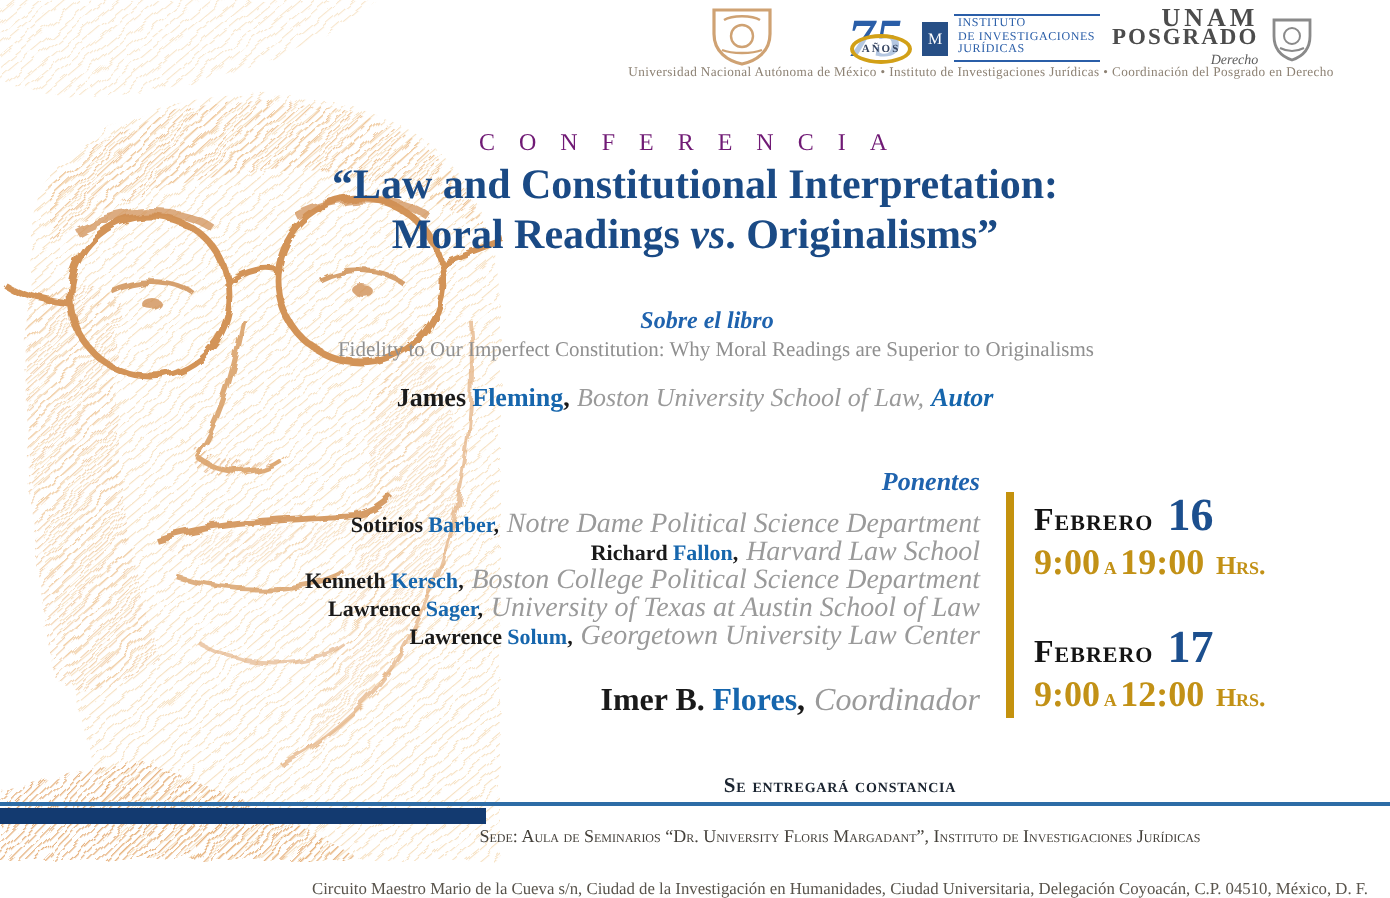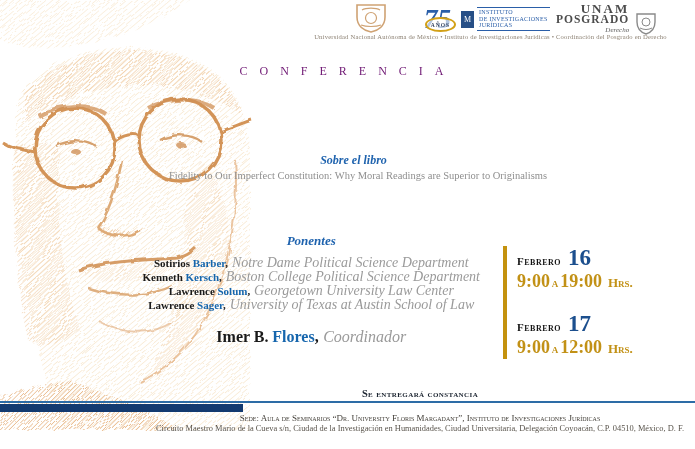--- a/index.html
+++ b/index.html
@@ -16,21 +16,21 @@
   .logo-75 .seventyfive{position:relative;font-size:27px;font-weight:bold;font-style:italic;
     color:#2a5ea8;line-height:26px;padding-right:4px;}
   .logo-75 .anos{position:absolute;left:1px;bottom:0px;width:27px;height:11px;border:2px solid #d2a017;
     border-radius:50%;font-size:5.5px;font-style:normal;font-weight:bold;color:#34435f;
     display:flex;align-items:center;justify-content:center;letter-spacing:1px;background:rgba(255,255,255,.65);}
   .logo-75 .iij-emblem{width:13px;height:17px;background:#274f86;color:#fff;font-size:8px;
     display:flex;align-items:center;justify-content:center;margin:0 3px 0 6px;font-family:"Liberation Serif",serif;}
   .logo-75 .iij-text{border-top:1px solid #2a5ea8;border-bottom:1px solid #2a5ea8;
     padding:1px 2px;color:#2a5ea8;font-size:6px;line-height:6.5px;text-transform:uppercase;
     letter-spacing:.3px;text-align:left;}
-  .logo-posgrado{position:absolute;left:556px;top:3px;display:flex;align-items:flex-end;}
+  .logo-posgrado{position:absolute;left:556px;top:3px;display:flex;align-items:center;}
   .logo-posgrado .words{text-align:right;color:#4c4c4c;line-height:11px;}
   .logo-posgrado .w1{font-size:13px;font-weight:bold;letter-spacing:2px;}
   .logo-posgrado .w2{font-size:11.5px;font-weight:bold;letter-spacing:1px;}
   .logo-posgrado .w3{font-size:7px;font-style:italic;color:#5c5c5c;}
   .logo-posgrado .pg-crest{width:24px;height:24px;margin-left:5px;}
   .org-line{position:absolute;left:290px;right:4px;top:33px;text-align:center;
     font-size:6.6px;color:#8d8274;letter-spacing:.2px;}
   
   .content{position:absolute;left:275px;right:0;text-align:center;}
   .kicker{top:64px;font-size:12px;letter-spacing:12px;color:#701a75;}
@@ -39,42 +39,42 @@
   .book-label{top:153px;font-size:12px;font-weight:bold;font-style:italic;color:#1f63ae;margin-left:12px;}
   .book-title{top:170px;font-size:10.5px;color:#8f8f8f;padding-left:21px;}
   .author{top:191px;font-size:13px;}
   .name-dark{font-weight:bold;color:#1a1a1a;}
   .name-blue{font-weight:bold;color:#1666ad;margin-left:.24em;}
   .comma{font-weight:bold;color:#1a1a1a;}
   .aff{font-style:italic;color:#9a9a9a;margin-left:.28em;}
   .role-blue{font-weight:bold;font-style:italic;color:#1666ad;margin-left:.28em;}
   .role-gray{font-style:italic;color:#9a9a9a;margin-left:.28em;}
   
-  .speakers{position:absolute;right:215px;top:233px;text-align:center;}
+  .speakers{position:absolute;right:205px;top:233px;text-align:right;}
   .speakers-label{font-size:13px;font-weight:bold;font-style:italic;color:#1f63ae;margin-bottom:7px;}
   .speaker-row{font-size:11px;line-height:13px;white-space:nowrap;}
   .speaker-row .sp-aff{font-size:14px;}
   .coordinator{margin-top:16px;font-size:16px;white-space:nowrap;}
   
   .gold-bar{position:absolute;left:503px;top:246px;width:4px;height:113px;background:#c4920e;}
   .schedule{position:absolute;left:517px;top:245px;text-align:left;}
   .sched-item2{margin-top:19px;}
-  .month{font-variant:small-caps;font-weight:bold;font-size:11px;color:#141414;letter-spacing:.5px;}
+  .month{font-variant:small-caps;font-weight:bold;font-size:16px;color:#141414;letter-spacing:.5px;}
   .day{font-weight:bold;font-size:23px;color:#1c4f8e;margin-left:7px;}
   .time{margin-top:0px;color:#c29116;font-weight:bold;white-space:nowrap;}
   .time .big{font-size:18px;}
   .time .small{font-size:13px;font-variant:small-caps;margin:0 .14em;}
   
   .notice{position:absolute;left:145px;right:0;top:388px;text-align:center;
     font-variant:small-caps;font-weight:bold;font-size:10.5px;color:#1b2430;letter-spacing:.4px;}
   .rule-blue{position:absolute;left:0;right:0;top:401px;height:2px;background:#2d6ca6;}
   .navy-bar{position:absolute;left:0;top:404px;width:243px;height:8px;background:#133a70;}
   .footer{position:absolute;left:145px;right:0;top:413px;text-align:center;color:#59544c;}
   .footer .f1{font-variant:small-caps;font-size:9px;color:#44403a;line-height:11px;}
-  .footer .f2,.footer .f3{font-size:8.4px;line-height:10.5px;}
+  .footer .f2,.footer .f3{font-size:8.4px;line-height:10.5px;margin-top:16px;}
   .abs{position:absolute;left:0;right:0;}
 </style>
 </head>
 <body>
 
 <div class="poster">
 
   <svg class="portrait" viewBox="0 0 252 432" aria-hidden="true">
     <defs>
       <pattern id="hL" width="4.2" height="4.2" patternUnits="userSpaceOnUse" patternTransform="rotate(50)">
@@ -143,32 +143,40 @@
       <path d="M3,2 H21 V10 C21,17 16.5,20.5 12,22 C7.5,20.5 3,17 3,10 Z" fill="none" stroke="#8a8a8a" stroke-width="1.4"></path>
       <circle cx="12" cy="10" r="4" fill="none" stroke="#8a8a8a" stroke-width="1"></circle>
       <path d="M6,16 C10,18 14,18 18,16" fill="none" stroke="#8a8a8a" stroke-width="1"></path>
     </svg>
   </div>
 
   <div class="org-line">Universidad Nacional Autónoma de México • Instituto de Investigaciones Jurídicas • Coordinación del Posgrado en Derecho</div>
 
   <div class="content abs kicker">CONFERENCIA</div>
 
+  <div class="content abs title">
+    <div>“Law and Constitutional Interpretation:</div>
+    <div><span>Moral Readings </span><span class="vs">vs</span><span>. Originalisms”</span></div>
+  </div>
 
   <div class="content abs book-label">Sobre el libro</div>
   <div class="content abs book-title">Fidelity to Our Imperfect Constitution: Why Moral Readings are Superior to Originalisms</div>
 
+  <div class="content abs author">
+    <span class="name-dark">James</span><span class="name-blue">Fleming</span><span class="comma">,</span><span class="aff">Boston University School of Law</span><span class="aff" style="margin-left:0">,</span><span class="role-blue">Autor</span>
+  </div>
 
   <div class="speakers">
     <div class="speakers-label">Ponentes</div>
 
     <div class="speaker-row"><span class="name-dark">Sotirios</span><span class="name-blue">Barber</span><span class="comma">,</span><span class="aff sp-aff">Notre Dame Political Science Department</span></div>
+    <div class="speaker-row"><span class="name-dark">Richard</span><span class="name-blue">Fallon</span><span class="comma">,</span><span class="aff sp-aff">Harvard Law School</span></div>
     <div class="speaker-row"><span class="name-dark">Kenneth</span><span class="name-blue">Kersch</span><span class="comma">,</span><span class="aff sp-aff">Boston College Political Science Department</span></div>
+    <div class="speaker-row"><span class="name-dark">Lawrence</span><span class="name-blue">Sager</span><span class="comma">,</span><span class="aff sp-aff">University of Texas at Austin School of Law</span></div>
     <div class="speaker-row"><span class="name-dark">Lawrence</span><span class="name-blue">Solum</span><span class="comma">,</span><span class="aff sp-aff">Georgetown University Law Center</span></div>
-    <div class="speaker-row"><span class="name-dark">Lawrence</span><span class="name-blue">Sager</span><span class="comma">,</span><span class="aff sp-aff">University of Texas at Austin School of Law</span></div>
 
     <div class="coordinator"><span class="name-dark">Imer B.</span><span class="name-blue">Flores</span><span class="comma">,</span><span class="role-gray">Coordinador</span></div>
   </div>
 
   <div class="gold-bar"></div>
   <div class="schedule">
     <div class="sched-item">
       <div><span class="month">Febrero</span><span class="day">16</span></div>
       <div class="time"><span class="big">9:00</span><span class="small">a</span><span class="big">19:00</span> <span class="small">Hrs.</span></div>
     </div>

